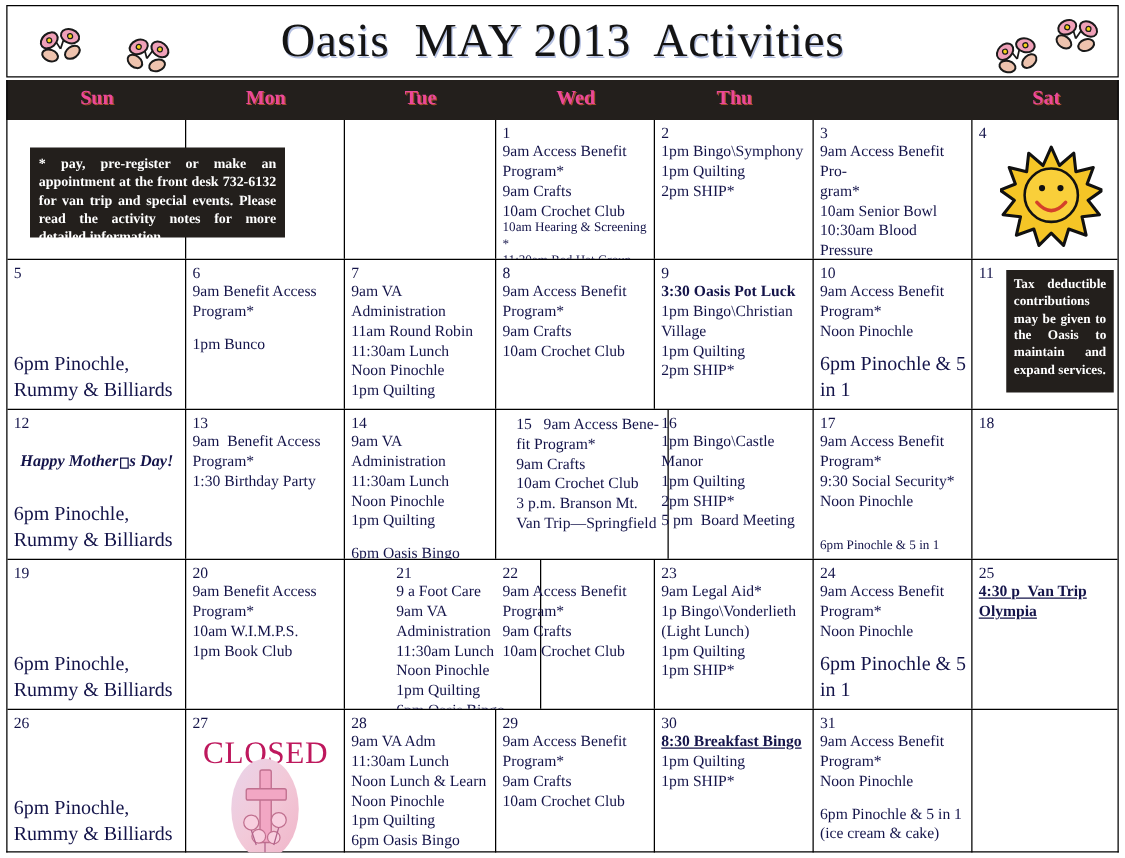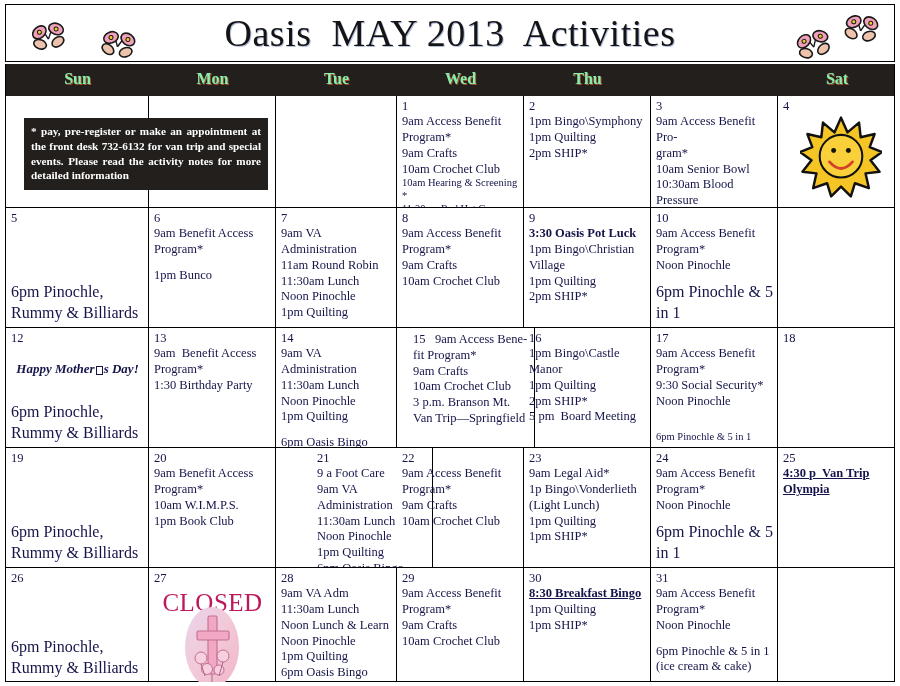--- a/index.html
+++ b/index.html
@@ -49,21 +49,21 @@
     position: absolute;
     left: 5px; top: 64px;
     width: 890px; height: 32px;
     background: #231f1c;
     border-left: 1px solid #000;
     border-right: 1px solid #000;
   }
   .dow {
     position: absolute;
     top: 6px;
-    color: #86efac;
+    color: #ec4899;
     font-family: "Liberation Serif", "DejaVu Serif", serif;
     font-weight: bold;
     font-size: 16px;
     text-shadow: 1px 1px 0 rgba(200,90,50,0.8);
     text-align: center;
     white-space: nowrap;
   }
 
   
   .grid {
@@ -124,21 +124,21 @@
     position: absolute;
     background: #231f1c;
     color: #ffffff;
     font-family: "Liberation Serif", "DejaVu Serif", serif;
     font-weight: bold;
     text-align: justify;
     text-justify: inter-word;
   }
   #note-register {
     left: 18px; top: 22px;
-    width: 244px; height: 72px;
+    width: 204px; height: 72px;
     font-size: 11.2px;
     line-height: 1.32;
     padding: 6px 7px;
   }
   #note-tax {
     left: 27px; top: 8px;
     width: 86px; height: 98px;
     font-size: 10.6px;
     line-height: 1.30;
     padding: 5px 6px;
@@ -354,20 +354,25 @@
           </div>
         </div>
         <div class="cell" style="left: 645px; width: 127px;">
           <div class="daynum">10</div>
           <div class="events">
             <div class="ev">9am Access Benefit</div>
             <div class="ev">Program*</div>
             <div class="ev">Noon Pinochle</div>
           </div>
           <div class="bottom-ev">6pm Pinochle &amp; 5 in 1</div>
+        </div>
+        <div class="cell last" style="left: 772px; width: 118px;">
+          <div class="daynum">11</div>
+          <div class="events"></div>
+          <div class="notebox" id="note-tax">Tax deductible contributions may be given to the Oasis to maintain and expand services.</div>
         </div>
       </div>
       <div class="row" style="top: 232px; height: 120px;">
         <div class="cell" style="left: 0px; width: 143px;">
           <div class="daynum">12</div>
           <div class="events"></div>
           <div class="bottom-ev">6pm Pinochle, Rummy &amp; Billiards</div>
           <div class="mothers"><span>Happy Mother</span><span class="missing-glyph"></span><span>s Day!</span></div>
         </div>
         <div class="cell" style="left: 143px; width: 127px;">

